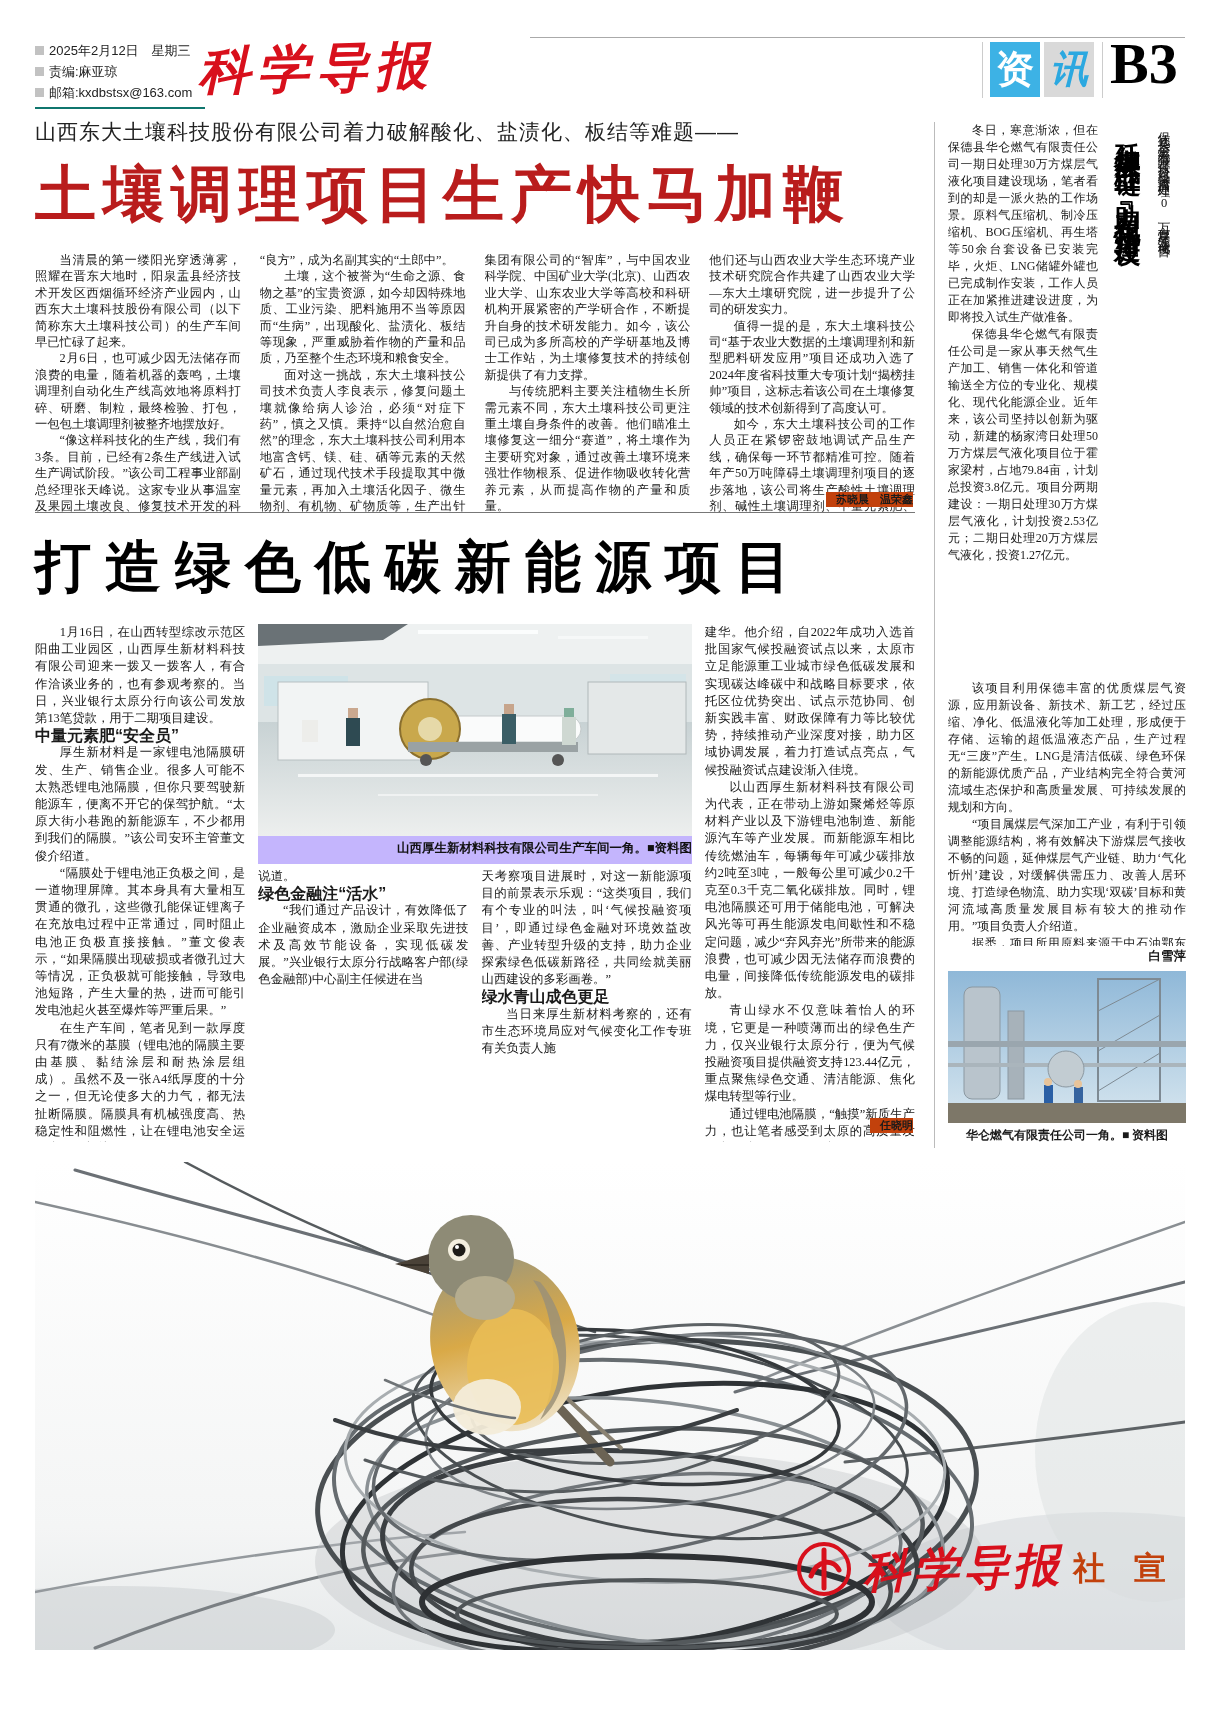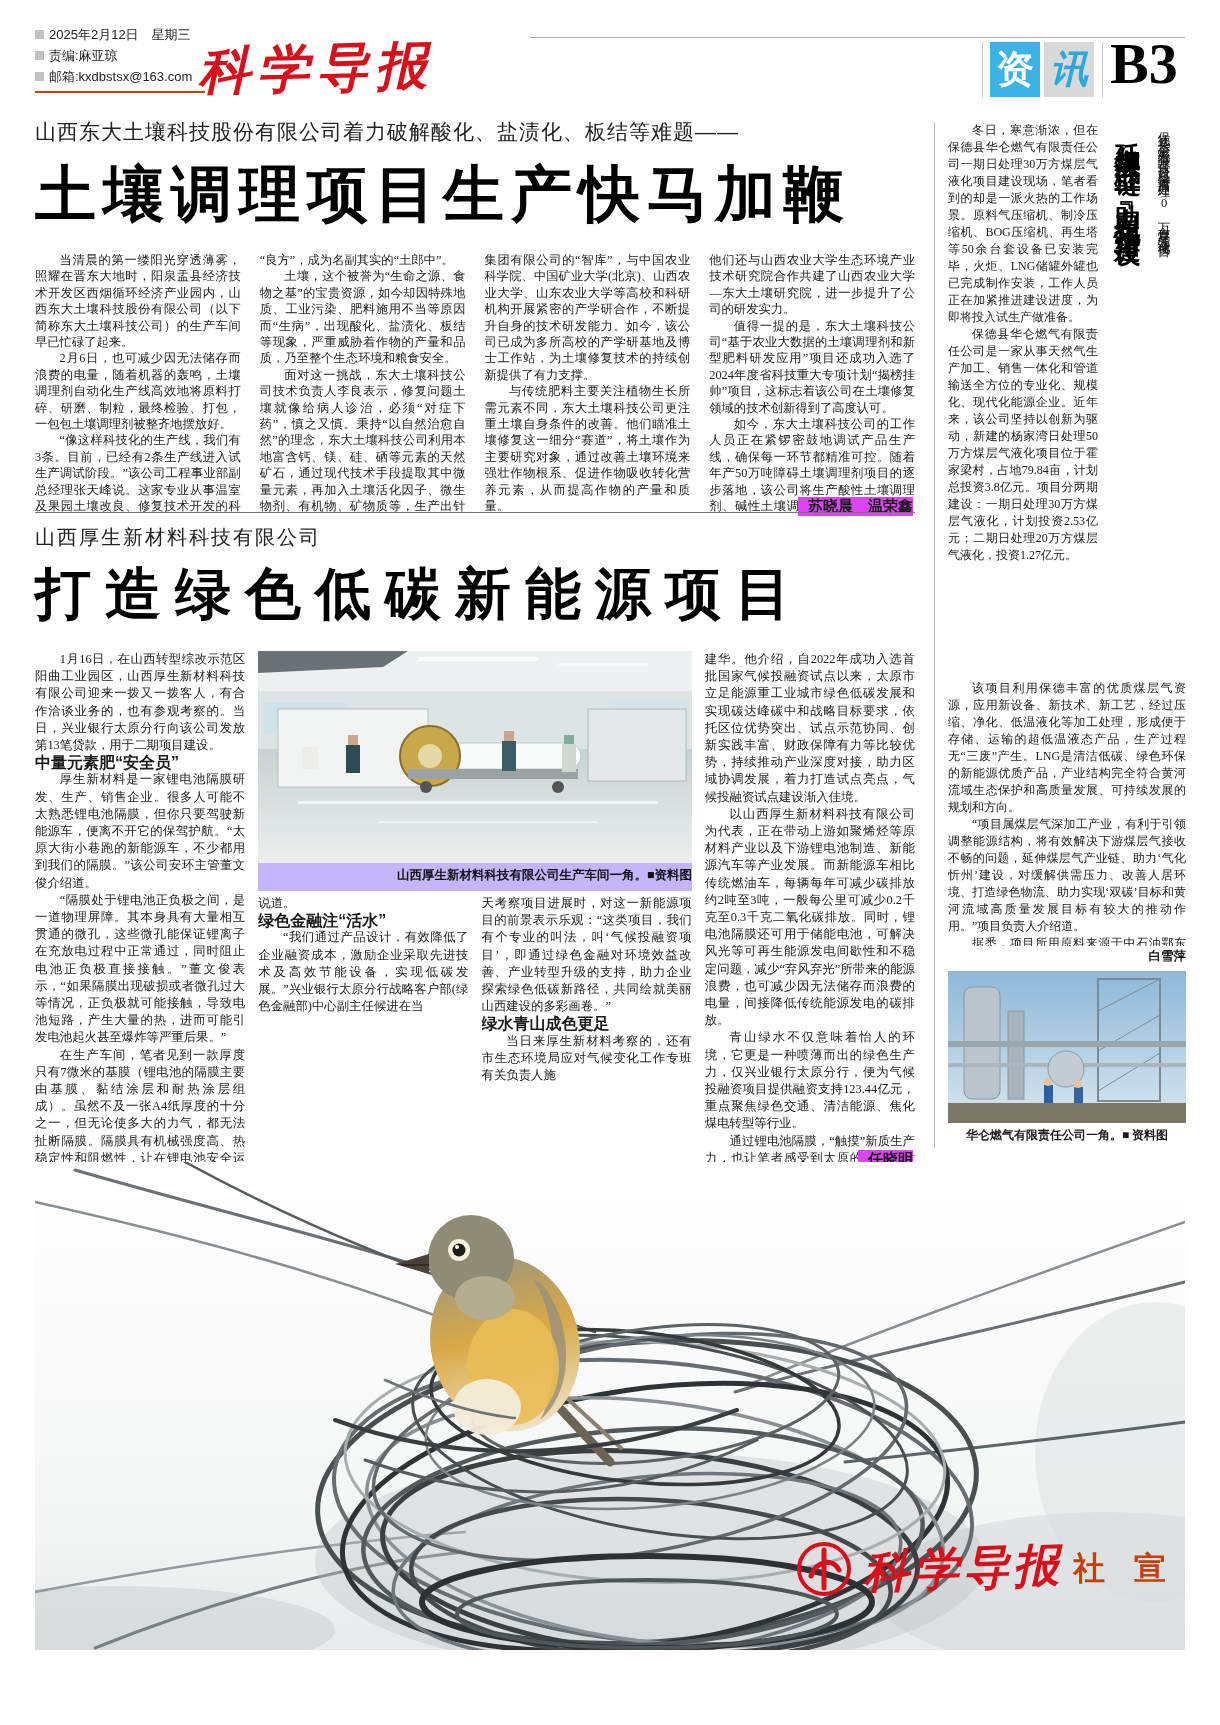--- a/index.html
+++ b/index.html
@@ -1,44 +1,44 @@
 <!DOCTYPE html>
 <html><head>
 <meta charset="utf-8">
 <style>
   html,body{margin:0;padding:0;background:#ffffff;}
   .page{position:relative;width:1220px;height:1725px;background:#fff;overflow:hidden;
         font-family:"Liberation Serif","DejaVu Serif",serif;color:#1a1a1a;}
 
   
-  .hdr-meta{position:absolute;left:35px;top:24px;width:170px;font-size:13px;line-height:21px;
-            font-family:"Liberation Sans","DejaVu Sans",sans-serif;color:#222;border-bottom:2px solid #c2410c;padding-bottom:4px;}
+  .hdr-meta{position:absolute;left:35px;top:40px;width:170px;font-size:13px;line-height:21px;
+            font-family:"Liberation Sans","DejaVu Sans",sans-serif;color:#222;border-bottom:2px solid #0f766e;padding-bottom:4px;}
   .hdr-meta .row{display:flex;align-items:center;gap:5px;white-space:nowrap;}
   .sq{display:inline-block;width:9px;height:9px;background:#c2c2c2;flex:0 0 auto;}
   .masthead{position:absolute;left:198px;top:34px;font-size:52px;font-weight:bold;font-style:italic;
             color:#d8101c;letter-spacing:7px;transform:rotate(-1.5deg);font-family:"Liberation Serif",serif;}
   .hdr-rule{position:absolute;left:530px;top:37px;width:655px;height:1px;background:#aaa;}
   .vline{position:absolute;top:42px;width:1px;height:56px;background:#ccc;}
   .badge{position:absolute;top:42px;width:50px;height:55px;text-align:center;line-height:55px;
          font-size:38px;font-weight:bold;font-family:"Liberation Sans",sans-serif;}
   .badge-zi{left:990px;background:#3db2e5;color:#fff;}
   .badge-xun{left:1044px;background:#d9d9d9;color:#2ba8e0;font-style:italic;font-family:"Liberation Serif",serif;}
   .pageno{position:absolute;left:1110px;top:30px;font-size:58px;font-weight:bold;
           font-family:"Liberation Serif",serif;color:#000;}
 
   
   .a1{position:absolute;left:35px;top:118px;width:880px;}
   .a1-kicker{font-size:21px;color:#222;letter-spacing:1px;font-family:"Liberation Sans",sans-serif;}
-  .a1-headline{font-size:61px;font-weight:900;letter-spacing:7px;color:#000000;margin-top:8px;
+  .a1-headline{font-size:61px;font-weight:900;letter-spacing:7px;color:#b91c1c;margin-top:8px;
                font-family:"Liberation Sans","DejaVu Sans",sans-serif;white-space:nowrap;}
   .a1-body{position:relative;display:flex;gap:19px;height:264px;overflow:hidden;margin-top:16px;}
   .ncol{flex:1 1 0;overflow:hidden;font-size:12.3px;line-height:16.4px;text-align:justify;}
   .ncol p{margin:0;text-indent:2em;}
   .ncol p.noind{text-indent:0;}
-  .byline-abs{position:absolute;right:2px;bottom:0;background:#d946ef;font-weight:bold;padding-left:10px;font-size:15px;}
+  .byline-abs{position:absolute;right:2px;bottom:9px;background:#c2410c;font-weight:bold;padding-left:10px;font-size:11px;}
 
   .rule1{position:absolute;left:35px;top:512px;width:880px;height:1px;background:#777;}
 
   
   .a2{position:absolute;left:35px;top:524px;width:880px;}
   .a2-kicker{font-size:20px;color:#222;letter-spacing:2px;font-family:"Liberation Sans",sans-serif;}
   .a2-headline{font-size:56px;font-weight:bold;letter-spacing:14px;color:#000;margin-top:6px;
                font-family:"Liberation Serif","DejaVu Serif",serif;white-space:nowrap;}
   .a2-body{position:relative;display:flex;gap:13px;height:518px;overflow:hidden;margin-top:18px;}
   .a2-body .pad-photo{padding-top:244px;}
@@ -127,21 +127,20 @@
         <p>值得一提的是，东大土壤科技公司“基于农业大数据的土壤调理剂和新型肥料研发应用”项目还成功入选了2024年度省科技重大专项计划“揭榜挂帅”项目，这标志着该公司在土壤修复领域的技术创新得到了高度认可。</p>
         <p>如今，东大土壤科技公司的工作人员正在紧锣密鼓地调试产品生产线，确保每一环节都精准可控。随着年产50万吨障碍土壤调理剂项目的逐步落地，该公司将生产酸性土壤调理剂、碱性土壤调理剂、中量元素肥、重金属钝化调理剂、富硒肥等多种产品，年产值预计可达10亿元。这不仅将为该公司的快速发展注入强劲动力，更为推动绿色农业、保障粮食安全作出积极贡献。</p>
       </div>
       <div class="byline-abs">苏晓晨　温荣鑫</div>
     </div>
   </div>
 
   <div class="rule1"></div>
 
   <div class="a2">
-    <div class="a2-kicker">山西厚生新材料科技有限公司</div>
     <div class="a2-headline">打造绿色低碳新能源项目</div>
     <div class="a2-body">
 
       <div class="ncol" style="font-size:12.4px;line-height:17.2px;">
         <p>1月16日，在山西转型综改示范区阳曲工业园区，山西厚生新材料科技有限公司迎来一拨又一拨客人，有合作洽谈业务的，也有参观考察的。当日，兴业银行太原分行向该公司发放第13笔贷款，用于二期项目建设。</p>
         <p class="subhead">中量元素肥“安全员”</p>
         <p>厚生新材料是一家锂电池隔膜研发、生产、销售企业。很多人可能不太熟悉锂电池隔膜，但你只要驾驶新能源车，便离不开它的保驾护航。“太原大街小巷跑的新能源车，不少都用到我们的隔膜。”该公司安环主管董文俊介绍道。</p>
         <p>“隔膜处于锂电池正负极之间，是一道物理屏障。其本身具有大量相互贯通的微孔，这些微孔能保证锂离子在充放电过程中正常通过，同时阻止电池正负极直接接触。”董文俊表示，“如果隔膜出现破损或者微孔过大等情况，正负极就可能接触，导致电池短路，产生大量的热，进而可能引发电池起火甚至爆炸等严重后果。”</p>
         <p>在生产车间，笔者见到一款厚度只有7微米的基膜（锂电池的隔膜主要由基膜、黏结涂层和耐热涂层组成）。虽然不及一张A4纸厚度的十分之一，但无论使多大的力气，都无法扯断隔膜。隔膜具有机械强度高、热稳定性和阻燃性，让在锂电池安全运行上发挥着关键作用。</p>
 

